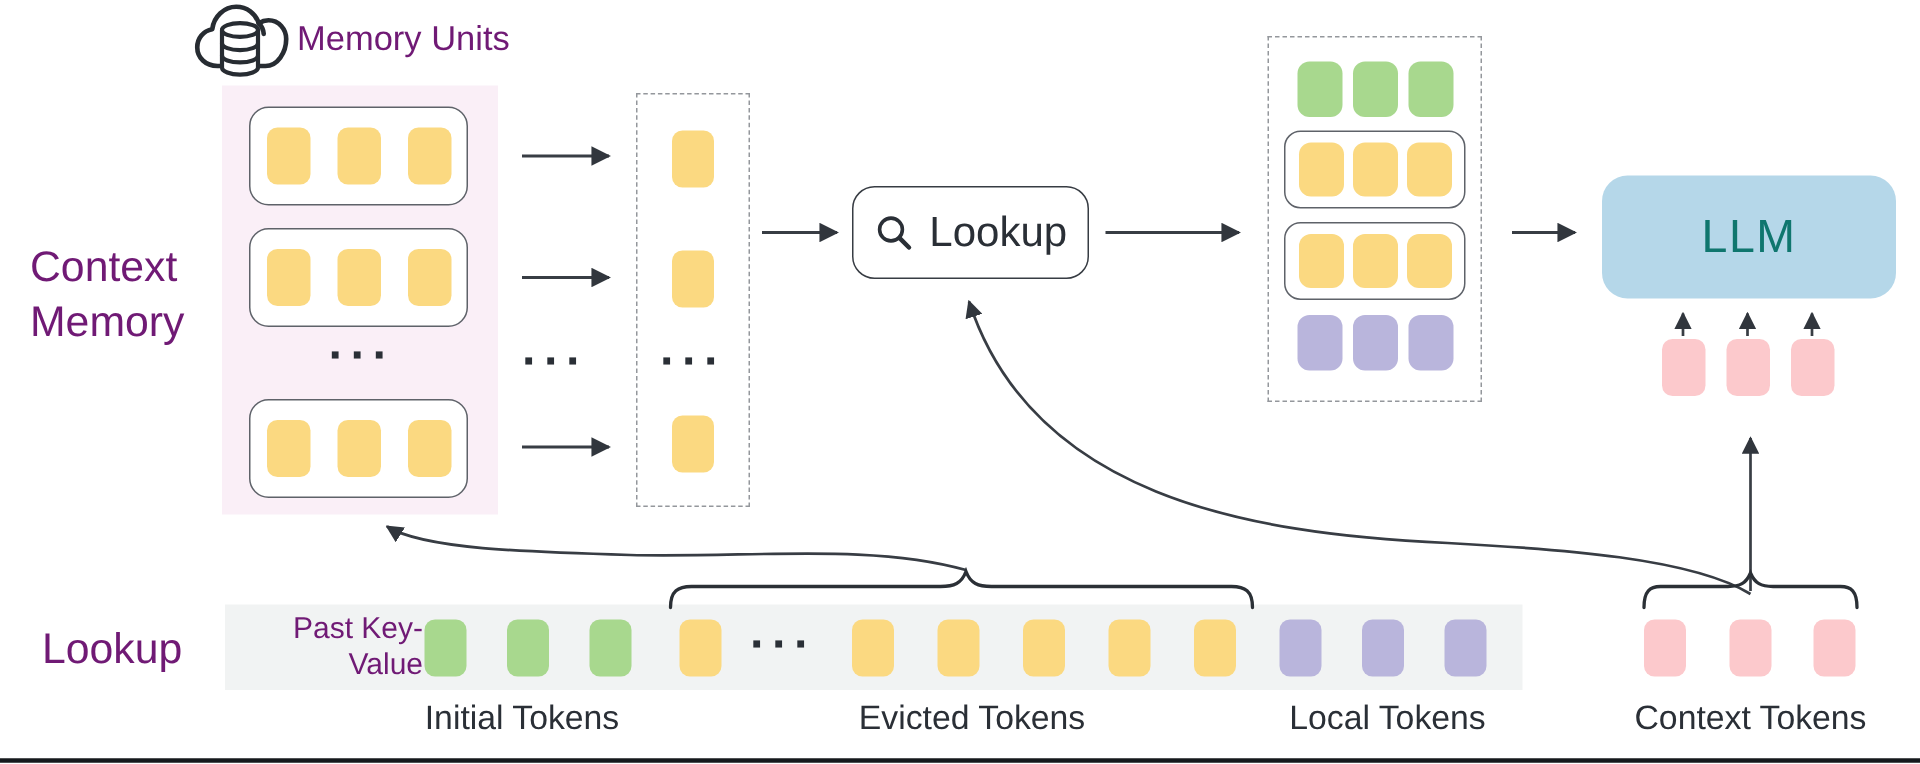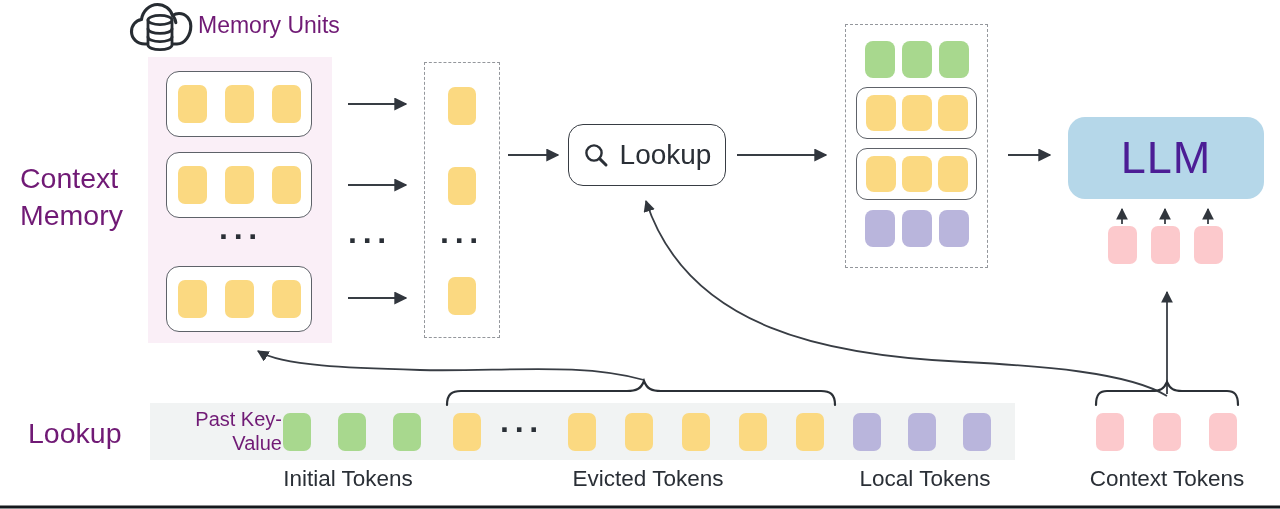--- a/index.html
+++ b/index.html
@@ -30,21 +30,21 @@
          background:#fff;display:flex;align-items:center;justify-content:center;gap:10px;box-sizing:border-box;}
   .lookup-txt{font-size:28px;color:#2a2f36;}
   .cache-box{left:845px;top:24px;width:143px;height:244px;border:1.6px dashed #94979c;box-sizing:border-box;}
   .cache-row{position:absolute;left:0;width:100%;display:flex;justify-content:center;gap:7px;}
   .cr-green{top:16px;} .cr-purple{top:185px;}
   .cache-unit{position:absolute;left:10px;width:121px;height:52px;background:#fff;border:1.4px solid #5e6269;
          border-radius:11px;display:flex;align-items:center;justify-content:center;gap:6px;box-sizing:border-box;}
   .cu1{top:62px;} .cu2{top:123px;}
   .llm-box{left:1068px;top:117px;width:196px;height:82px;background:#b5d7e9;border-radius:17px;
          display:flex;align-items:center;justify-content:center;}
-  .llm-txt{font-size:45px;color:#4c1d95;letter-spacing:1px;}
+  .llm-txt{font-size:31px;color:#0f766e;letter-spacing:1px;}
   .llm-in{left:1108px;top:226px;display:flex;gap:14px;}
   .strip{left:150px;top:403px;width:865px;height:57px;background:#f1f3f3;}
   .tok-group{position:absolute;top:413px;display:flex;}
   .g-initial{left:283px;gap:27px;} .g-evhead{left:453px;} .g-evtail{left:568px;gap:29px;}
   .g-local{left:853px;gap:27px;} .g-current{left:1096px;gap:28.5px;}
   
   .token{width:28px;height:38px;border-radius:7px;flex:0 0 auto;display:block;}
   .munit .token{width:29px;height:38px;}
   .cache-row .token{width:30px;height:37px;border-radius:8px;}
   .cache-unit .token{width:30px;height:36px;border-radius:8px;}

